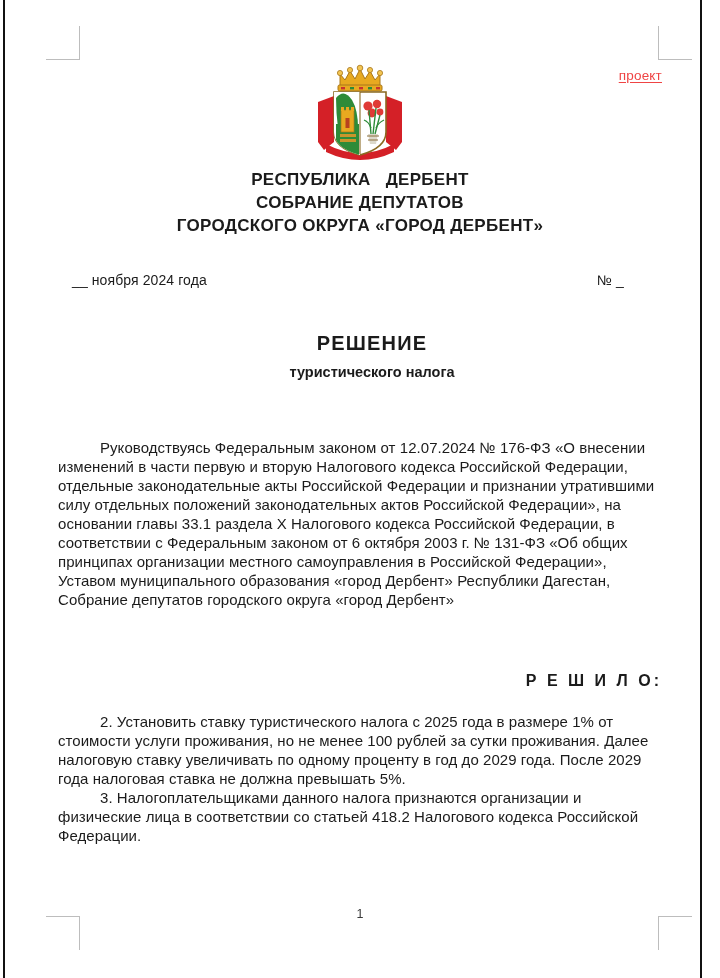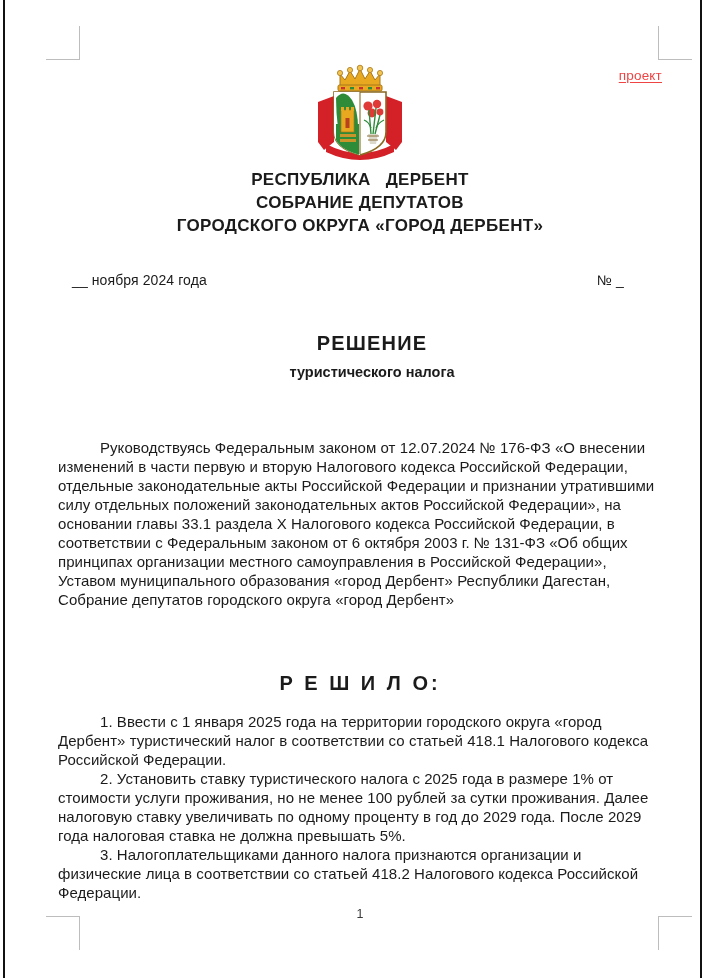--- a/index.html
+++ b/index.html
@@ -173,22 +173,22 @@
     margin: 0;
     text-indent: 42px;
     letter-spacing: 0.05px;
   }
 
   .resolved {
     position: absolute;
     left: 0;
     top: 672px;
     width: 604px;
-    text-align: center;
-    font-size: 20px;
+    text-align: right;
+    font-size: 16px;
     font-weight: bold;
     letter-spacing: 3px;
   }
 
   .items-block {
     position: absolute;
     left: 0;
     top: 712px;
     width: 604px;
   }
@@ -308,21 +308,20 @@
       </div>
     </div>
 
     <div class="body-block">
       <p class="para">Руководствуясь Федеральным законом от 12.07.2024 № 176-ФЗ  «О внесении изменений в части первую и вторую Налогового кодекса Российской Федерации, отдельные законодательные акты Российской Федерации и признании утратившими силу отдельных положений законодательных актов Российской Федерации», на основании  главы  33.1 раздела X Налогового кодекса Российской Федерации, в соответствии с Федеральным законом от 6 октября 2003 г. № 131-ФЗ «Об общих принципах организации местного самоуправления в Российской Федерации», Уставом муниципального образования «город Дербент» Республики Дагестан, Собрание депутатов городского округа «город Дербент»</p>
     </div>
 
     <div class="resolved">Р Е Ш И Л О:</div>
 
     <div class="items-block">
-      <p class="para">1. Ввести с 1 января 2025 года на территории городского округа «город Дербент» туристический налог в соответствии со статьей 418.1 Налогового кодекса Российской Федерации.</p>
       <p class="para">2. Установить ставку туристического налога с 2025 года в размере 1% от стоимости услуги проживания, но не менее 100 рублей за сутки проживания. Далее налоговую ставку увеличивать по одному проценту в год до 2029 года. После 2029 года налоговая ставка не должна превышать 5%.</p>
       <p class="para">3. Налогоплательщиками данного налога признаются организации и физические лица в соответствии со статьей 418.2 Налогового кодекса Российской Федерации.</p>
     </div>
 
     <div class="page-number">1</div>
 
   </div>
 </div>
 
 </body></html>

